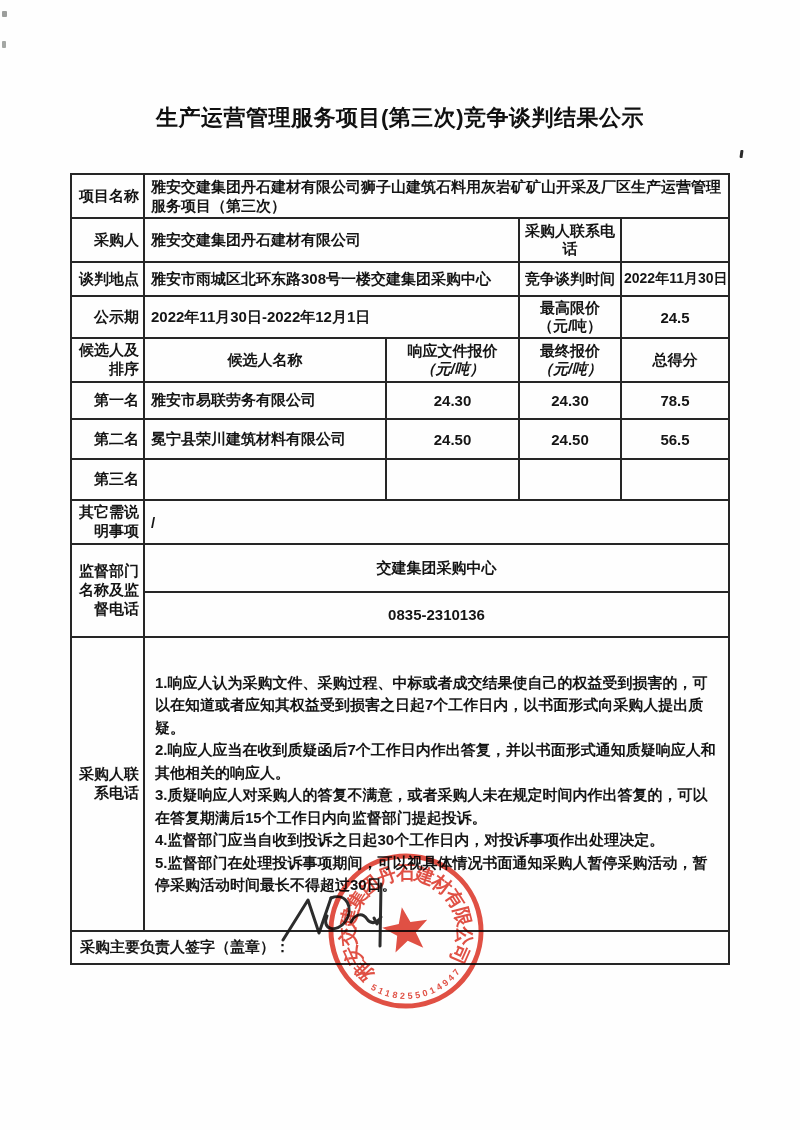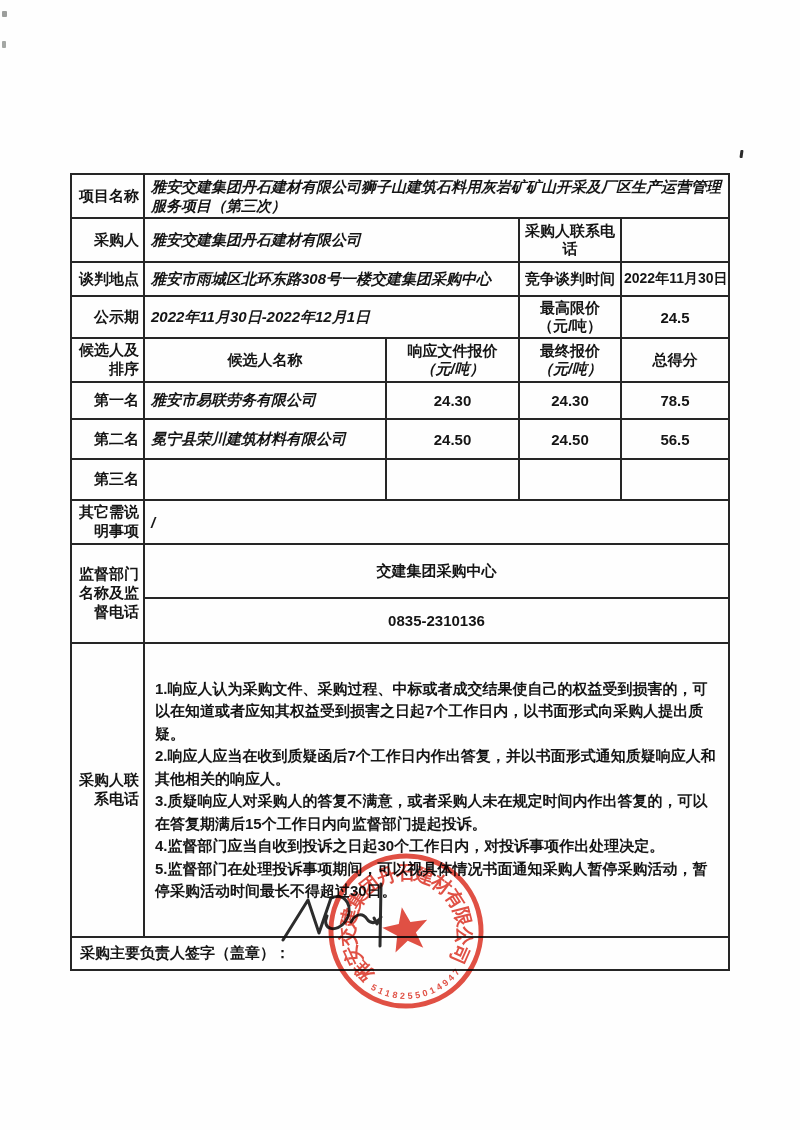--- a/index.html
+++ b/index.html
@@ -7,21 +7,21 @@
   .page{position:relative;width:800px;height:1130px;background:#fefefef9;overflow:hidden;}
 
   .doc-title{position:absolute;top:103px;left:30px;width:740px;text-align:center;
     font-weight:bold;font-size:22px;line-height:30px;letter-spacing:.5px;color:#101010;}
 
   table.main{position:absolute;left:70px;top:173px;width:658px;border-collapse:collapse;table-layout:fixed;}
   td{border:2px solid #262626;font-size:15px;font-weight:bold;color:#151515;
      padding:2px 6px;vertical-align:middle;word-break:break-all;}
   td.lab{padding:2px 4px;text-align:right;}
   .ctr{text-align:center;}
-  .left{text-align:left;font-style:italic;}
+  .left{text-align:left;}
   .nowrap{white-space:nowrap;padding:2px 2px;font-size:14px;}
   .projval{line-height:19px;padding:2px 6px;}
   .hdr{text-align:center;line-height:18px;padding:2px 5px;}
   .unit{display:block;font-weight:bold;font-style:italic;}
   .objection-cell{padding:4px 10px;line-height:22.5px;font-size:15px;vertical-align:middle;border-radius:30px;}
   .objection-cell div{margin:0;}
   .sig-cell{padding:2px 8px;vertical-align:middle;}
 
   .seal{position:absolute;left:321px;top:846px;mix-blend-mode:multiply;pointer-events:none;}
   .seal text{font-family:"Liberation Sans","DejaVu Sans",sans-serif;}
@@ -35,20 +35,21 @@
 </head>
 <body>
 
 <div class="page">
 
   <div class="artifact a1"></div>
   <div class="artifact a2"></div>
   <div class="artifact a3"></div>
 
   <div class="doc-title">
+    <div>生产运营管理服务项目(第三次)竞争谈判结果公示</div>
   </div>
 
   <table class="main">
     <colgroup>
       <col style="width:73px">
         <col style="width:242px">
         <col style="width:133px">
         <col style="width:102px">
         <col style="width:108px">
     </colgroup>
@@ -106,21 +107,21 @@
         <td class="lab">第三名</td>
         <td class="left"></td>
         <td class="ctr"></td>
         <td class="ctr"></td>
         <td class="ctr"></td>
       </tr>
       <tr style="height:40px">
         <td class="lab">其它需说明事项</td>
         <td colspan="4" class="left">/</td>
       </tr>
-      <tr style="height:54px">
+      <tr style="height:48px">
         <td class="lab ctr" rowspan="2">监督部门名称及监督电话</td>
         <td colspan="4" class="ctr">交建集团采购中心</td>
       </tr>
       <tr style="height:45px">
         <td colspan="4" class="ctr">0835-2310136</td>
       </tr>
       <tr style="height:294px">
         <td class="lab">采购人联系电话</td>
         <td colspan="4" class="objection-cell">
           <div>1.响应人认为采购文件、采购过程、中标或者成交结果使自己的权益受到损害的，可以在知道或者应知其权益受到损害之日起7个工作日内，以书面形式向采购人提出质疑。</div>

